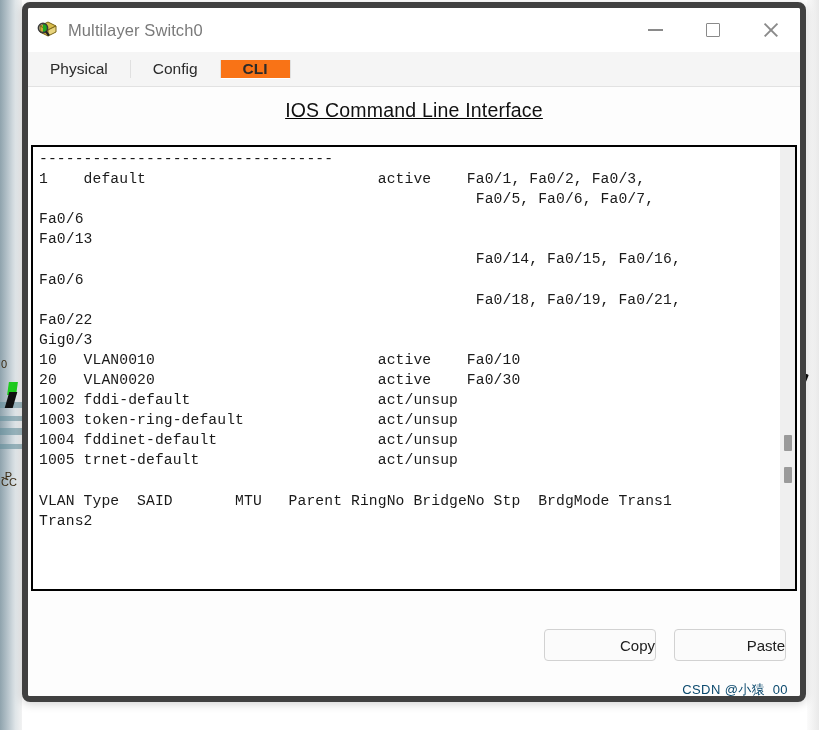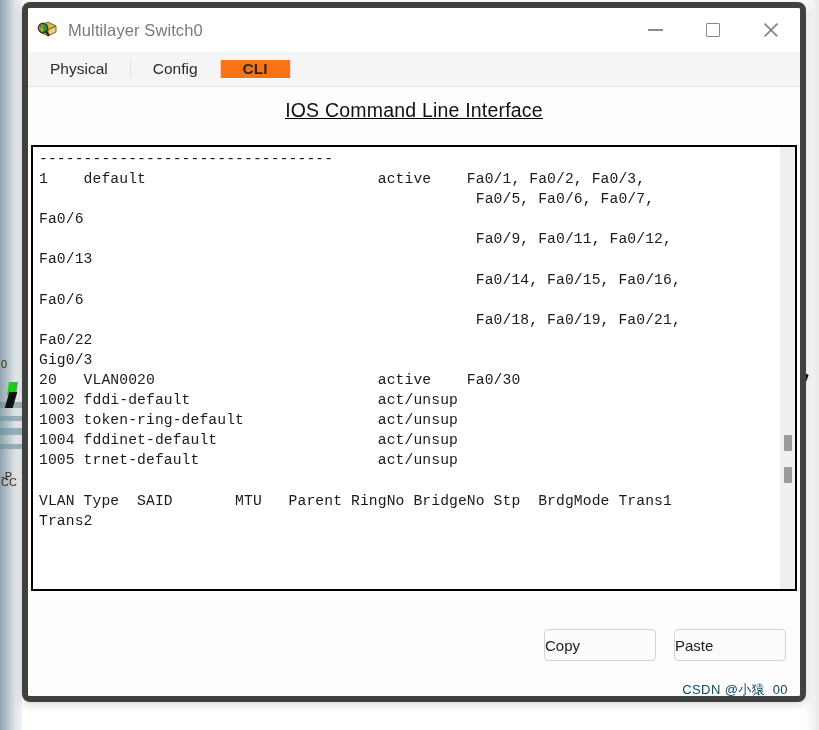--- a/index.html
+++ b/index.html
@@ -259,21 +259,21 @@
   .btn {
     width: 112px; height: 32px;
     border: 1px solid #d2d2d2;
     border-radius: 4px;
     background: #fbfbfb;
     font-size: 15px;
     color: #202020;
     font-family: "Liberation Sans", sans-serif;
     display: flex;
     align-items: center;
-    justify-content: flex-start;
+    justify-content: flex-end;
     cursor: default;
   }
 
   .watermark {
     position: absolute;
     right: 12px; bottom: 8px;
     font-size: 13px;
     color: #0c4a6e;
     font-family: "Liberation Sans", sans-serif;
     letter-spacing: .4px;
@@ -347,27 +347,27 @@
       <div class="panel-title">IOS Command Line Interface</div>
 
       <div class="terminal-wrap">
         <div class="terminal" id="terminal">
           <div class="term-clip-top"></div>
           <div class="term-clip-bottom"></div>
         <div class="term-line">---------------------------------</div>
             <div class="term-line">1    default                          active    Fa0/1, Fa0/2, Fa0/3,</div>
             <div class="term-line">                                                 Fa0/5, Fa0/6, Fa0/7,</div>
             <div class="term-line">Fa0/6</div>
-            <div class="term-line">                                                 Fa0/9, Fa0/11, Fa0/12,</div>
             <div class="term-line">Fa0/13</div>
             <div class="term-line">                                                 Fa0/14, Fa0/15, Fa0/16,</div>
             <div class="term-line">Fa0/6</div>
             <div class="term-line">                                                 Fa0/18, Fa0/19, Fa0/21,</div>
             <div class="term-line">Fa0/22</div>
             <div class="term-line">Gig0/3</div>
+            <div class="term-line">10   VLAN0010                         active    Fa0/10</div>
             <div class="term-line">20   VLAN0020                         active    Fa0/30</div>
             <div class="term-line">1002 fddi-default                     act/unsup</div>
             <div class="term-line">1003 token-ring-default               act/unsup</div>
             <div class="term-line">1004 fddinet-default                  act/unsup</div>
             <div class="term-line">1005 trnet-default                    act/unsup</div>
             <div class="term-line">&nbsp;</div>
             <div class="term-line">VLAN Type  SAID       MTU   Parent RingNo BridgeNo Stp  BrdgMode Trans1</div>
             <div class="term-line">Trans2</div>
           </div>
         <div class="term-scrollbar" id="term-scrollbar">

